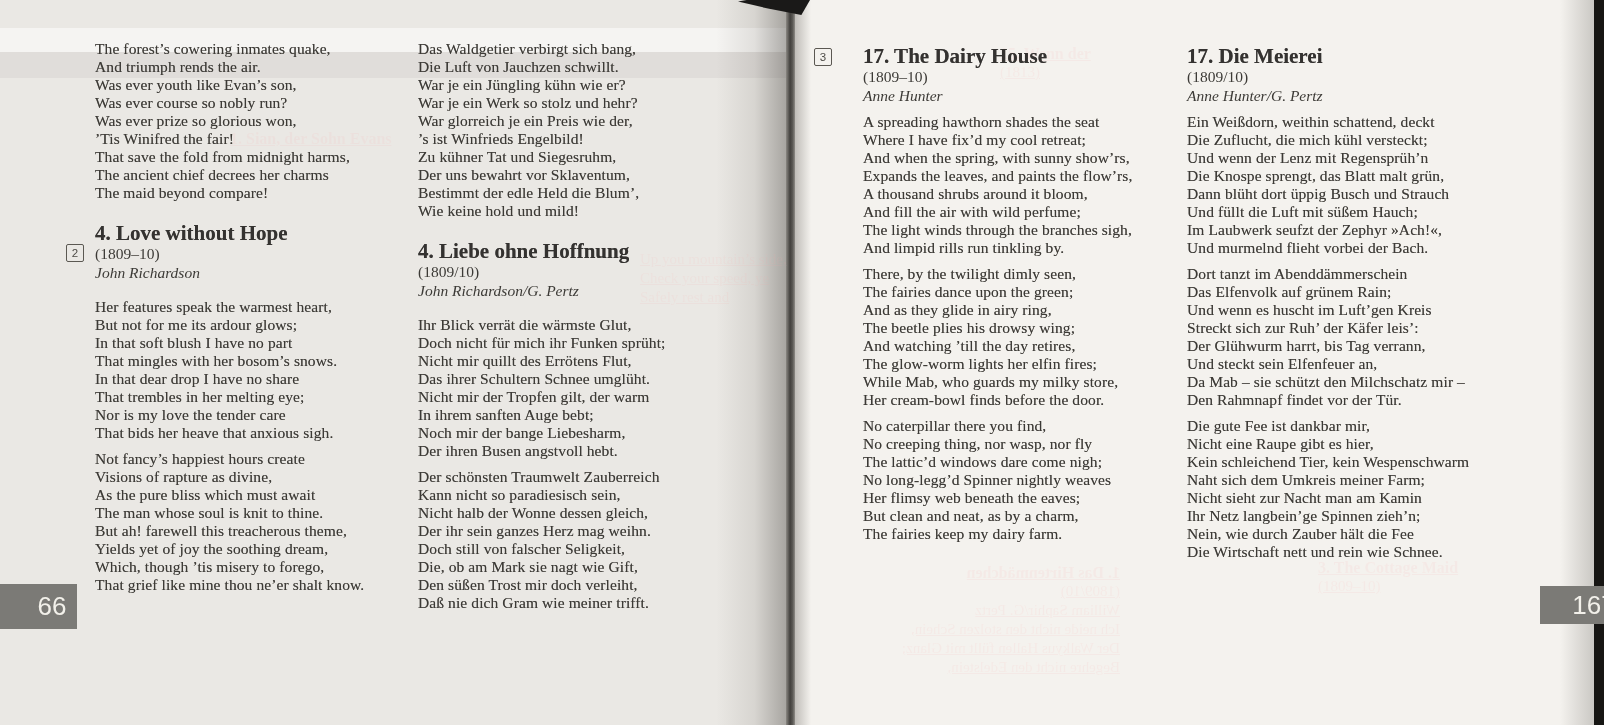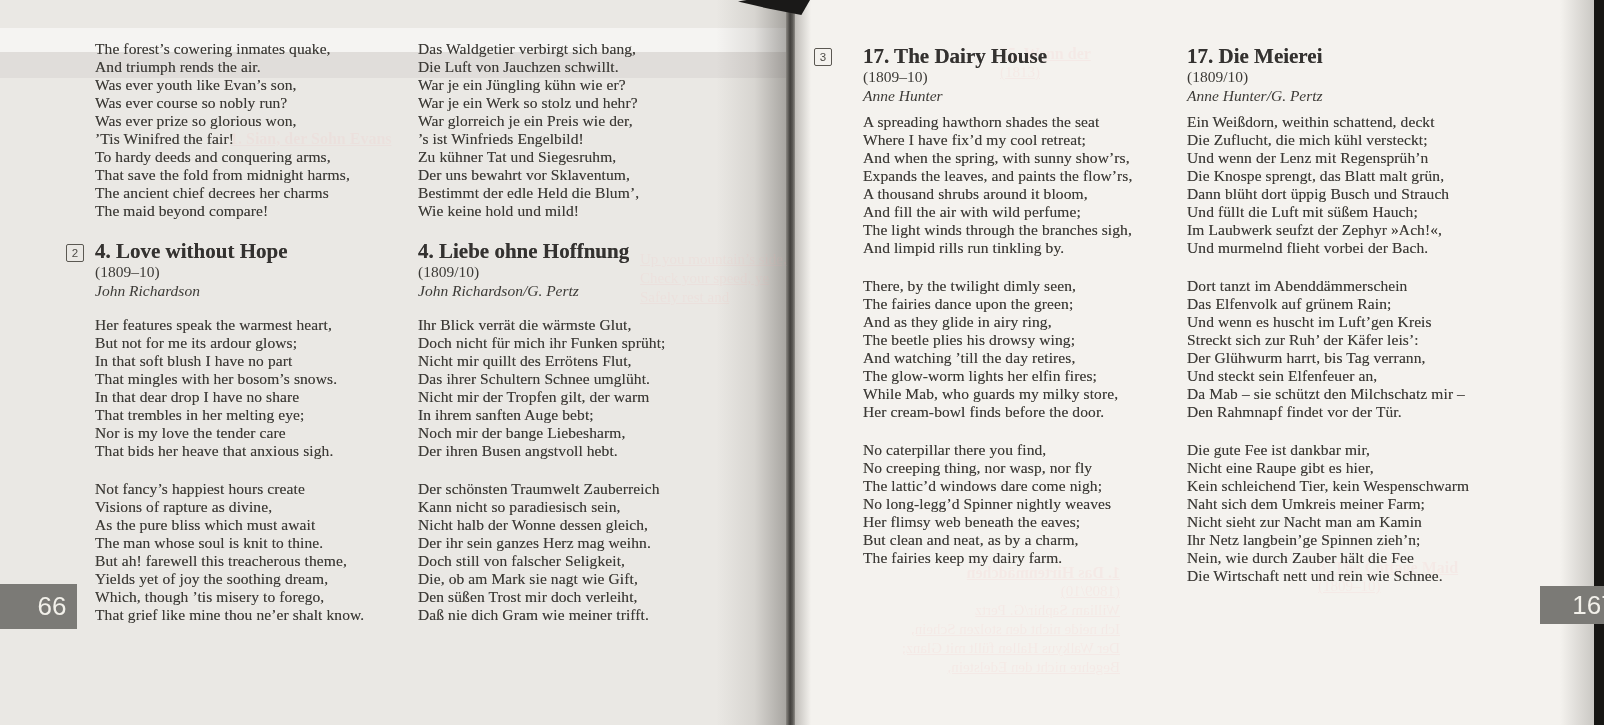--- a/index.html
+++ b/index.html
@@ -31,21 +31,21 @@
     position:absolute; top:0; left:738px; width:72px; height:15px; background:#1a1918;
     clip-path:polygon(12% 0, 100% 0, 88% 100%, 40% 55%, 0 10%);
   }
   .band { position:absolute; left:0; width:786px; pointer-events:none; }
   .band1 { top:28px; height:24px; background:rgba(255,255,255,.50); }
   .band2 { top:52px; height:26px; background:rgba(110,104,96,.08); }
 
   .col { position:absolute; }
   .line { white-space:nowrap; line-height:18px; font-size:15.5px; letter-spacing:.1px;
           text-shadow:0 0 .5px rgba(64,60,54,.55); }
-  .stanza + .stanza { margin-top:20px; }
+  .stanza + .stanza { margin-top:8px; }
   .song-head { }
   .song-head .title { font-weight:bold; font-size:21px; line-height:22px; color:#343230; white-space:nowrap;
                       text-shadow:0 0 .5px rgba(52,50,48,.6); }
   .song-head .date   { font-size:15.5px; line-height:19px; white-space:nowrap; }
   .song-head .author { font-size:15.5px; line-height:19px; font-style:italic; white-space:nowrap; }
   .mid-head { margin:20px 0 16px 0; }
   .top-head { margin:0 0 8px 0; }
   .poem-after-head > .stanza:first-child { margin-top:0; }
 
   .track-marker {
@@ -109,21 +109,20 @@
 
   <div class="col" style="left:95px; top:40px; width:310px;">
     <div class="poem">
         <div class="stanza">
           <div class="line">The forest’s cowering inmates quake,</div>
           <div class="line">And triumph rends the air.</div>
           <div class="line">Was ever youth like Evan’s son,</div>
           <div class="line">Was ever course so nobly run?</div>
           <div class="line">Was ever prize so glorious won,</div>
           <div class="line">’Tis Winifred the fair!</div>
-          <div class="line">To hardy deeds and conquering arms,</div>
           <div class="line">That save the fold from midnight harms,</div>
           <div class="line">The ancient chief decrees her charms</div>
           <div class="line">The maid beyond compare!</div>
         </div>
       </div>
     <div class="song-head mid-head">
       <div class="title">4. Love without Hope</div>
       <div class="date">(1809–10)</div>
       <div class="author">John Richardson</div>
     </div>

